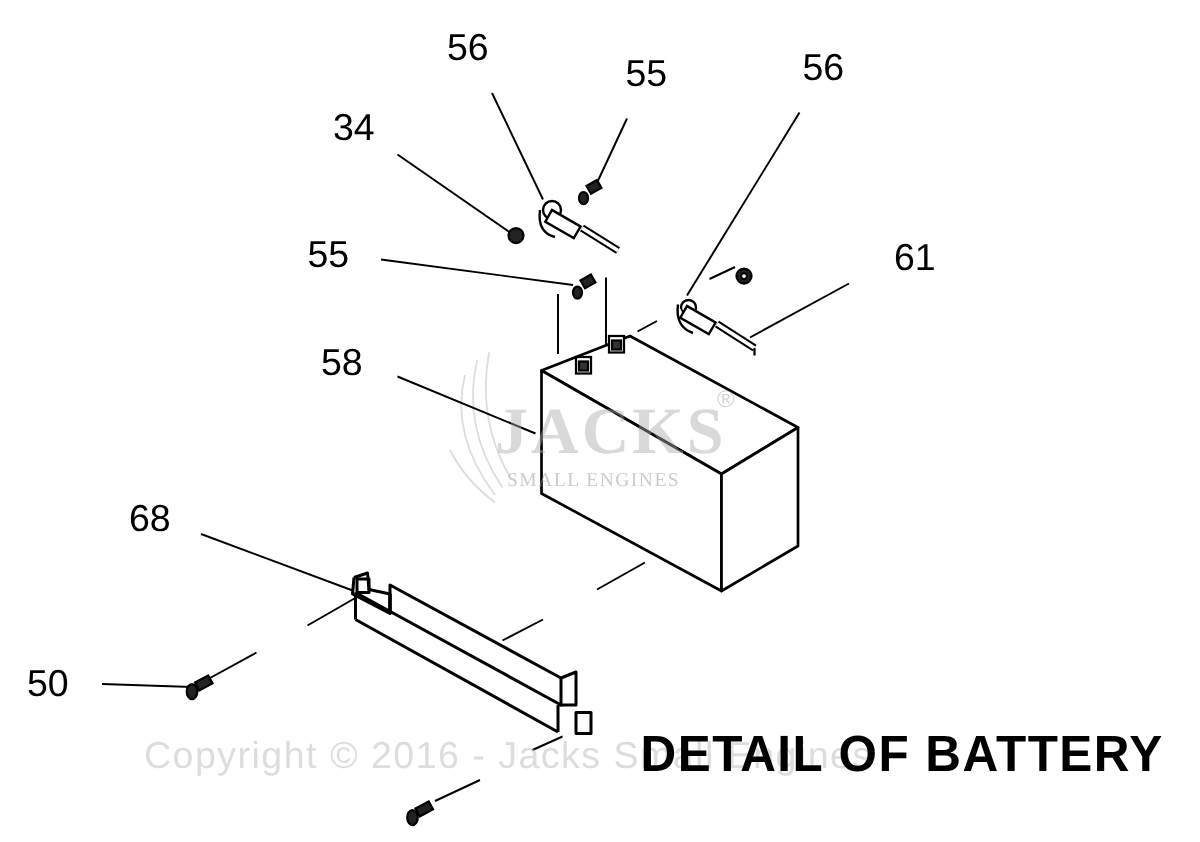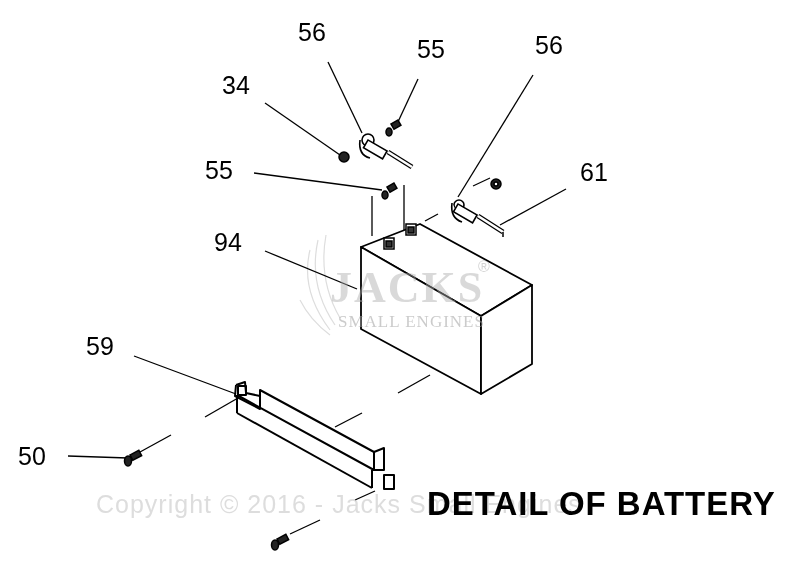--- a/index.html
+++ b/index.html
@@ -2,21 +2,21 @@
 <html><head>
   <meta charset="utf-8">
   <style>
     html, body { margin: 0; padding: 0; background: #ffffff; }
     body { width: 800px; height: 561px; overflow: hidden; position: relative; font-family: "Liberation Sans", sans-serif; }
     .canvas { position: absolute; left: 0; top: 0; width: 800px; height: 561px; }
     .callout { position: absolute; font-family: "Liberation Sans", sans-serif; font-size: 25px; color: #000; line-height: 1; }
     .title { position: absolute; left: 427px; top: 484px; font-family: "Liberation Sans", sans-serif; font-weight: bold; font-size: 34px; letter-spacing: 1px; color: #000; transform: scaleX(0.97); transform-origin: left top; }
     .copyright { position: absolute; left: 96px; top: 490px; font-family: "Liberation Sans", sans-serif; font-size: 25px; color: rgba(180,180,180,0.45); letter-spacing: 1px; }
     .wm-brand { position: absolute; left: 330px; top: 262px; font-family: "Liberation Serif", serif; font-size: 44px; color: rgba(170,170,170,0.45); font-weight: bold; letter-spacing: 2px; text-align: right; }
-    .wm-sub { position: absolute; left: 338px; top: 312px; font-family: "Liberation Serif", serif; font-size: 17px; color: rgba(160,160,160,0.55); letter-spacing: 1px; }
+    .wm-sub { position: absolute; left: 338px; top: 312px; font-family: "Liberation Serif", serif; font-size: 13px; color: rgba(160,160,160,0.55); letter-spacing: 1px; }
     .wm-reg { position: absolute; left: 478px; top: 258px; font-family: "Liberation Sans", sans-serif; font-size: 16px; color: rgba(170,170,170,0.5); }
   </style>
 </head>
 <body>
 
 <div class="canvas">
   <svg width="800" height="561" viewBox="0 0 800 561" xmlns="http://www.w3.org/2000/svg">
 
     <g stroke="#cfcfcf" stroke-width="1.2" fill="none" opacity="0.7">
       <path d="M310 250 Q300 290 330 330"></path>
@@ -122,19 +122,19 @@
   <div class="wm-brand">JACKS</div>
   <div class="wm-reg">®</div>
   <div class="wm-sub">SMALL ENGINES</div>
   <div class="copyright">Copyright © 2016 - Jacks Small Engines</div>
 
   <div class="callout" style="left:298px;top:20px">56</div>
   <div class="callout" style="left:417px;top:37px">55</div>
   <div class="callout" style="left:222px;top:73px">34</div>
   <div class="callout" style="left:535px;top:33px">56</div>
   <div class="callout" style="left:205px;top:158px">55</div>
-  <div class="callout" style="left:580px;top:160px">61</div>
-  <div class="callout" style="left:214px;top:230px">94</div>
-  <div class="callout" style="left:86px;top:334px">59</div>
+  <div class="callout" style="left:596px;top:160px">61</div>
+  <div class="callout" style="left:214px;top:230px">58</div>
+  <div class="callout" style="left:86px;top:334px">68</div>
   <div class="callout" style="left:18px;top:444px">50</div>
 
   <div class="title">DETAIL OF BATTERY</div>
 </div>
 
 </body></html>

